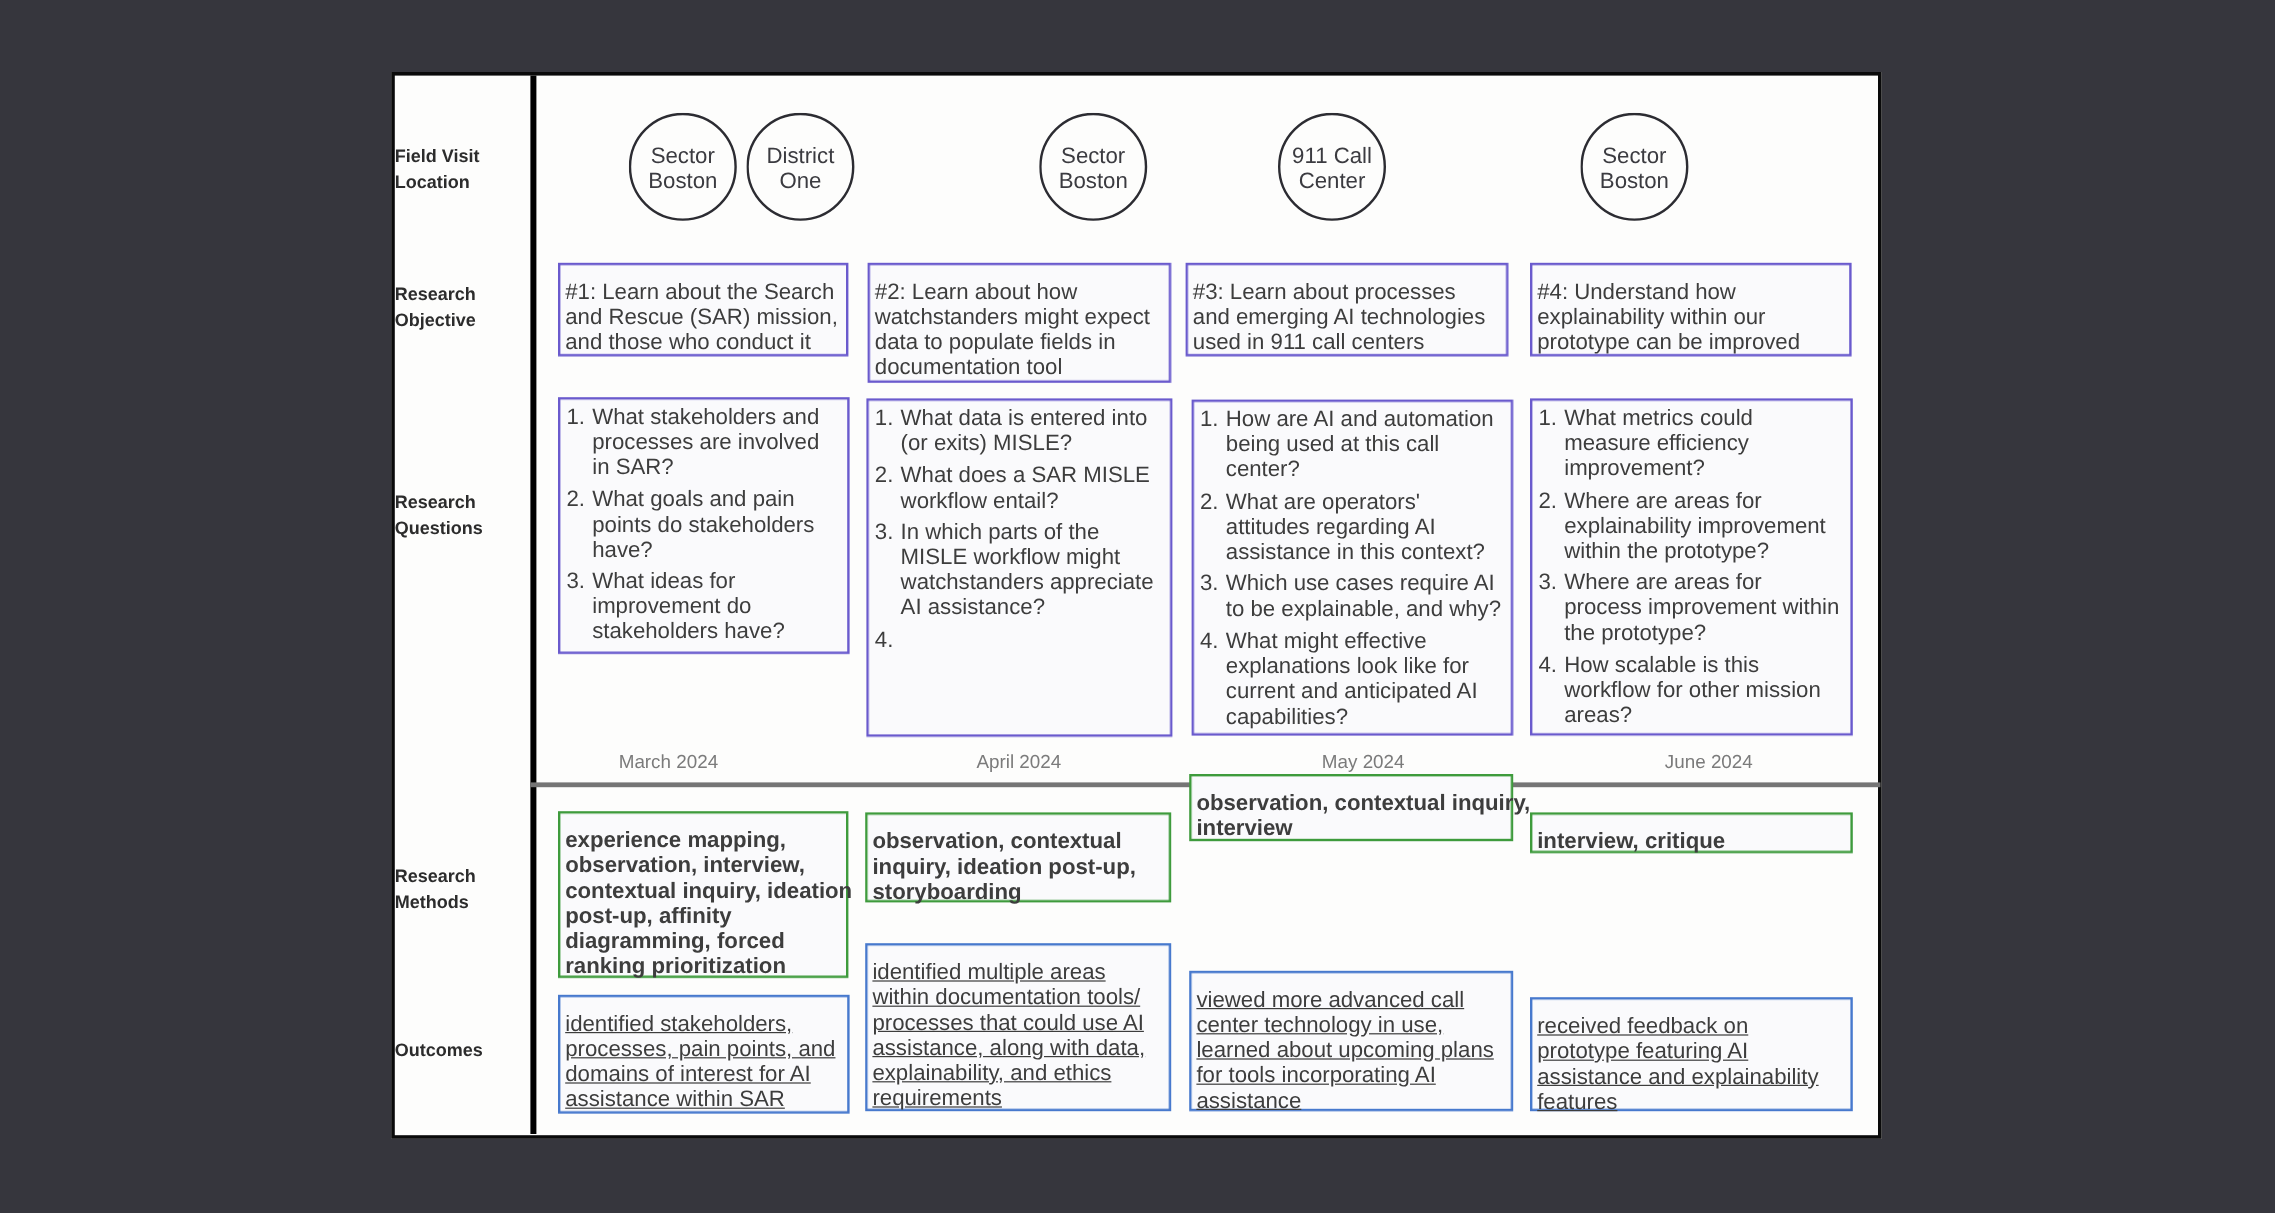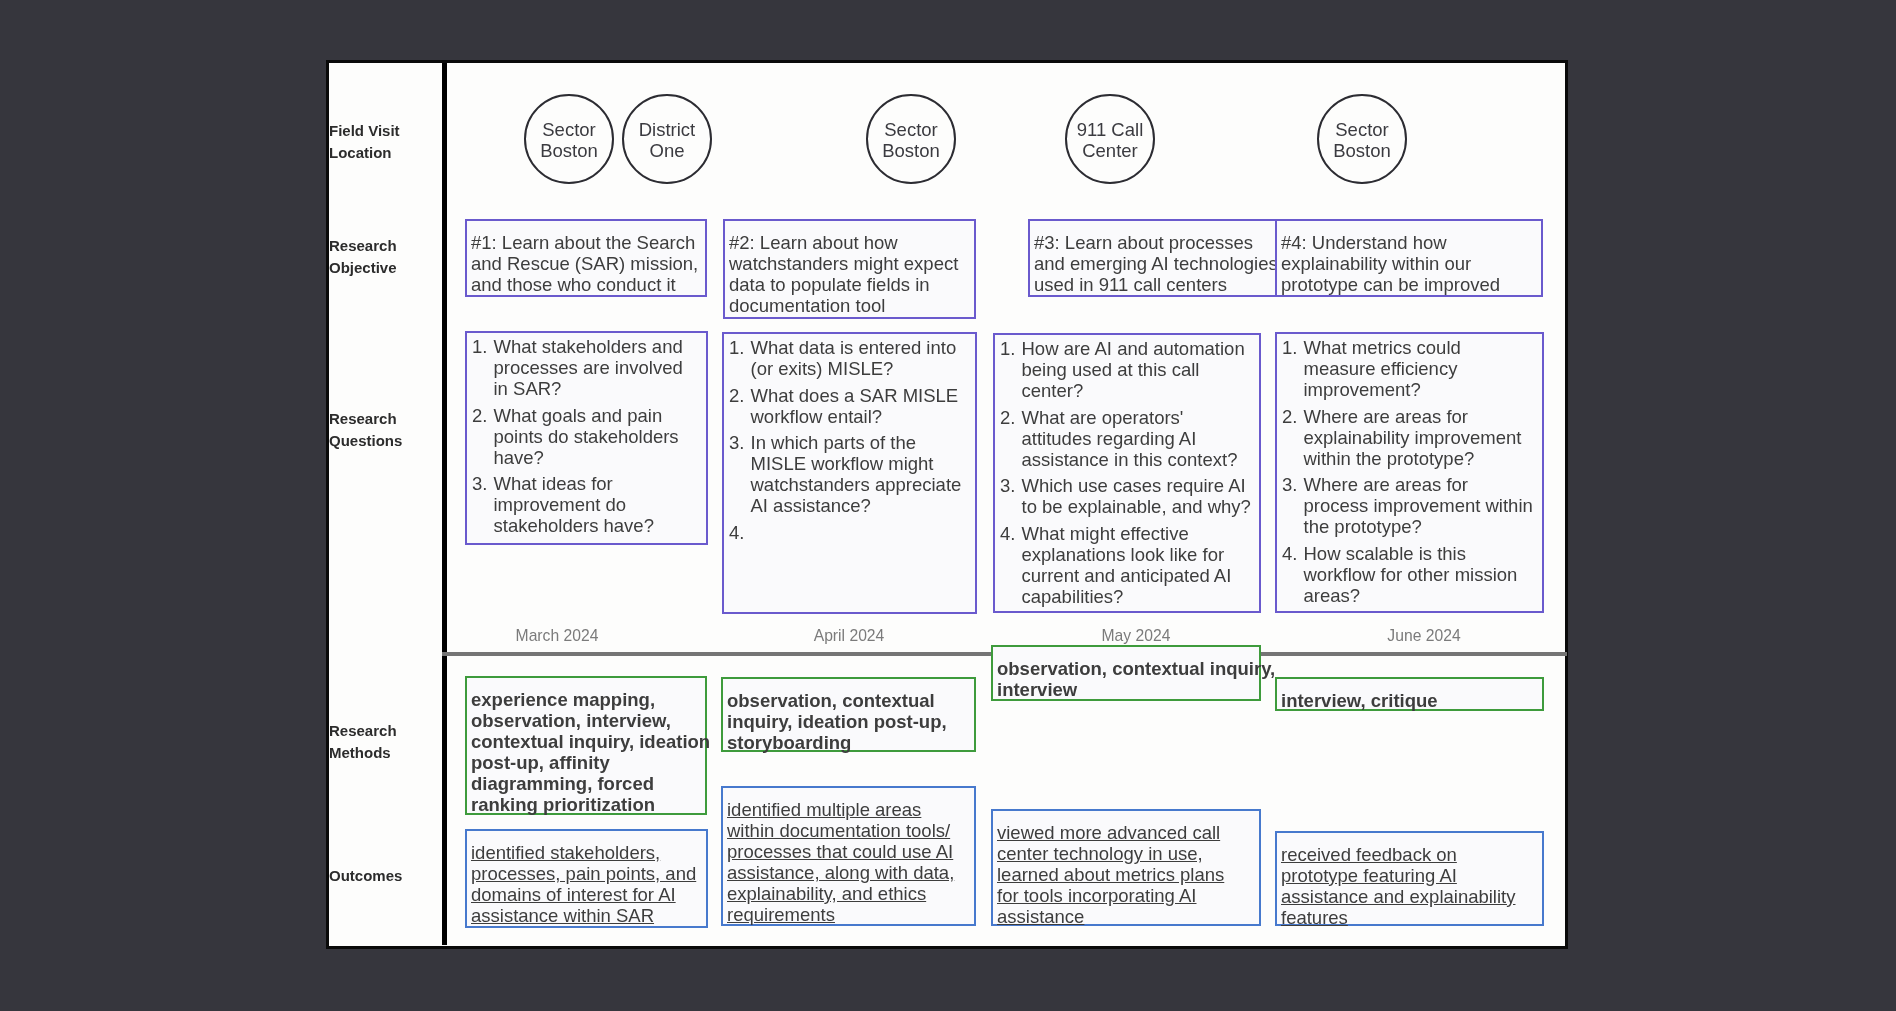--- a/index.html
+++ b/index.html
@@ -136,21 +136,21 @@
         <div class="pad">#1: Learn about the Search
 and Rescue (SAR) mission,
 and those who conduct it</div>
       </div>
     <div class="box box-purple" style="left:394px; top:156px; width:253px; height:100px">
         <div class="pad">#2: Learn about how
 watchstanders might expect
 data to populate fields in
 documentation tool</div>
       </div>
-    <div class="box box-purple" style="left:699px; top:156px; width:269px; height:78px">
+    <div class="box box-purple" style="left:659px; top:156px; width:269px; height:78px">
         <div class="pad">#3: Learn about processes
 and emerging AI technologies
 used in 911 call centers</div>
       </div>
     <div class="box box-purple" style="left:946px; top:156px; width:268px; height:78px">
         <div class="pad">#4: Understand how
 explainability within our
 prototype can be improved</div>
       </div>
 
@@ -293,21 +293,21 @@
         <div class="pad">identified multiple areas
 within documentation tools/
 processes that could use AI
 assistance, along with data,
 explainability, and ethics
 requirements</div>
       </div>
     <div class="box box-blue" style="left:662px; top:746px; width:270px; height:117px">
         <div class="pad">viewed more advanced call
 center technology in use,
-learned about metrics plans
+learned about upcoming plans
 for tools incorporating AI
 assistance</div>
       </div>
     <div class="box box-blue" style="left:946px; top:768px; width:269px; height:95px">
         <div class="pad">received feedback on
 prototype featuring AI
 assistance and explainability
 features</div>
       </div>
   </div>

